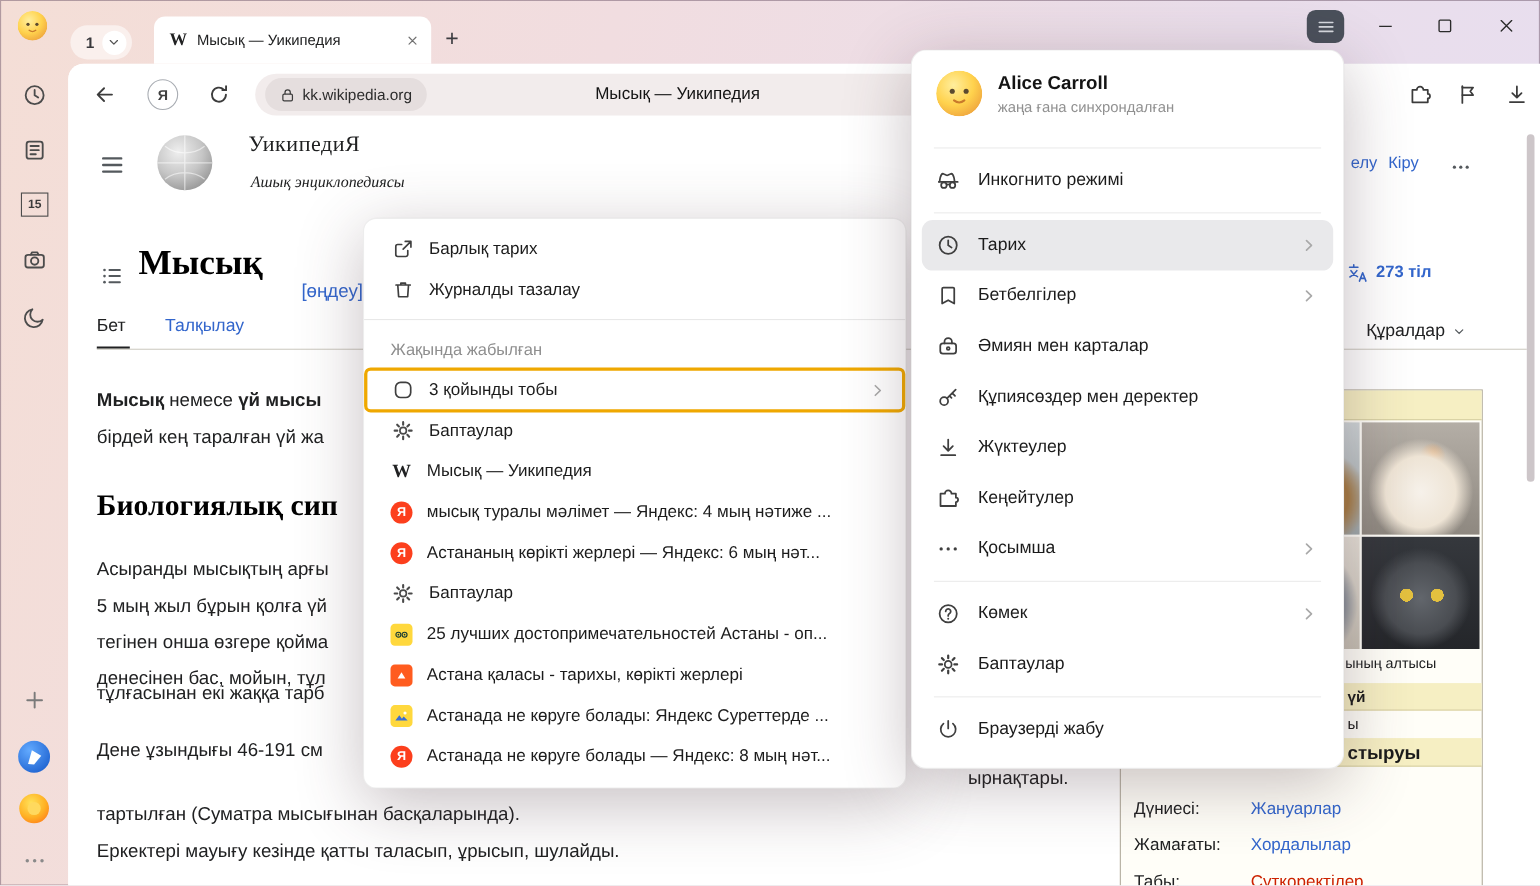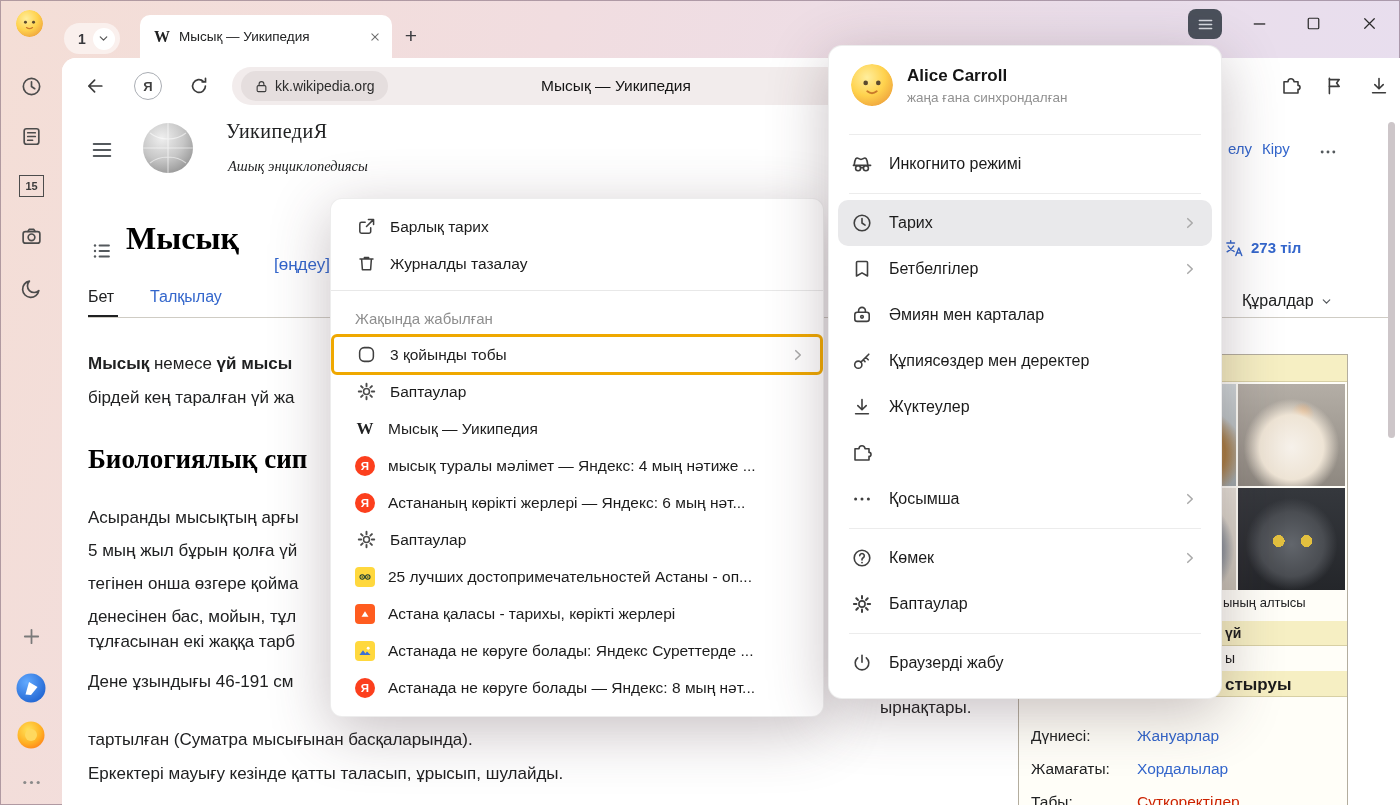--- a/index.html
+++ b/index.html
@@ -347,21 +347,21 @@
 
       <p class="abs para" style="left:26px;top:240px"><span class="b">Мысық</span><span> немесе </span><span class="b">үй мысы</span></p>
       <p class="abs para" style="left:26px;top:274px">бірдей кең таралған үй жа</p>
 
       <h2 class="abs serif h2">Биологиялық сип</h2>
 
       <p class="abs para" style="left:26px;top:394px">Асыранды мысықтың арғы</p>
       <p class="abs para" style="left:26px;top:427px">5 мың жыл бұрын қолға үй</p>
       <p class="abs para" style="left:26px;top:460px">тегінен онша өзгере қойма</p>
       <p class="abs para" style="left:26px;top:493px">денесінен бас, мойын, тұл</p>
-      <p class="abs para" style="left:26px;top:518px">тұлғасынан екі жаққа тарб</p>
+      <p class="abs para" style="left:26px;top:506px">тұлғасынан екі жаққа тарб</p>
 
       <p class="abs para" style="left:26px;top:558px">Дене ұзындығы 46-191 см</p>
       <p class="abs para" style="left:818px;top:584px">ырнақтары.</p>
       <p class="abs para" style="left:26px;top:616px">тартылған (Суматра мысығынан басқаларында).</p>
       <p class="abs para" style="left:26px;top:650px">Еркектері мауығу кезінде қатты таласып, ұрысып, шулайды.</p>
 
       <div class="abs infobox">
         <div class="ib-head ib-yellow"></div>
         <div class="photos">
           <div class="cat1"></div>
@@ -582,20 +582,21 @@
           </svg>
       </span>
       <span class="lbl">Жүктеулер</span>
     </div>
     <div class="mm-row">
       <span class="icbox">
         <svg viewBox="0 0 22 22" width="22" height="22" fill="none" stroke="#3f3f3f" stroke-width="1.6" stroke-linejoin="round">
             <path d="M8 6.8a3 3 0 0 1 6 0H18V10.4a2 2 0 0 1 0 4V18H4V6.8z"></path>
           </svg>
       </span>
+      <span class="lbl">Кеңейтулер</span>
     </div>
     <div class="mm-row">
       <span class="icbox">
         <svg viewBox="0 0 22 22" width="22" height="22" fill="#3f3f3f">
             <circle cx="4.6" cy="11" r="1.5"></circle>
             <circle cx="11" cy="11" r="1.5"></circle>
             <circle cx="17.4" cy="11" r="1.5"></circle>
           </svg>
       </span>
       <span class="lbl">Қосымша</span>

